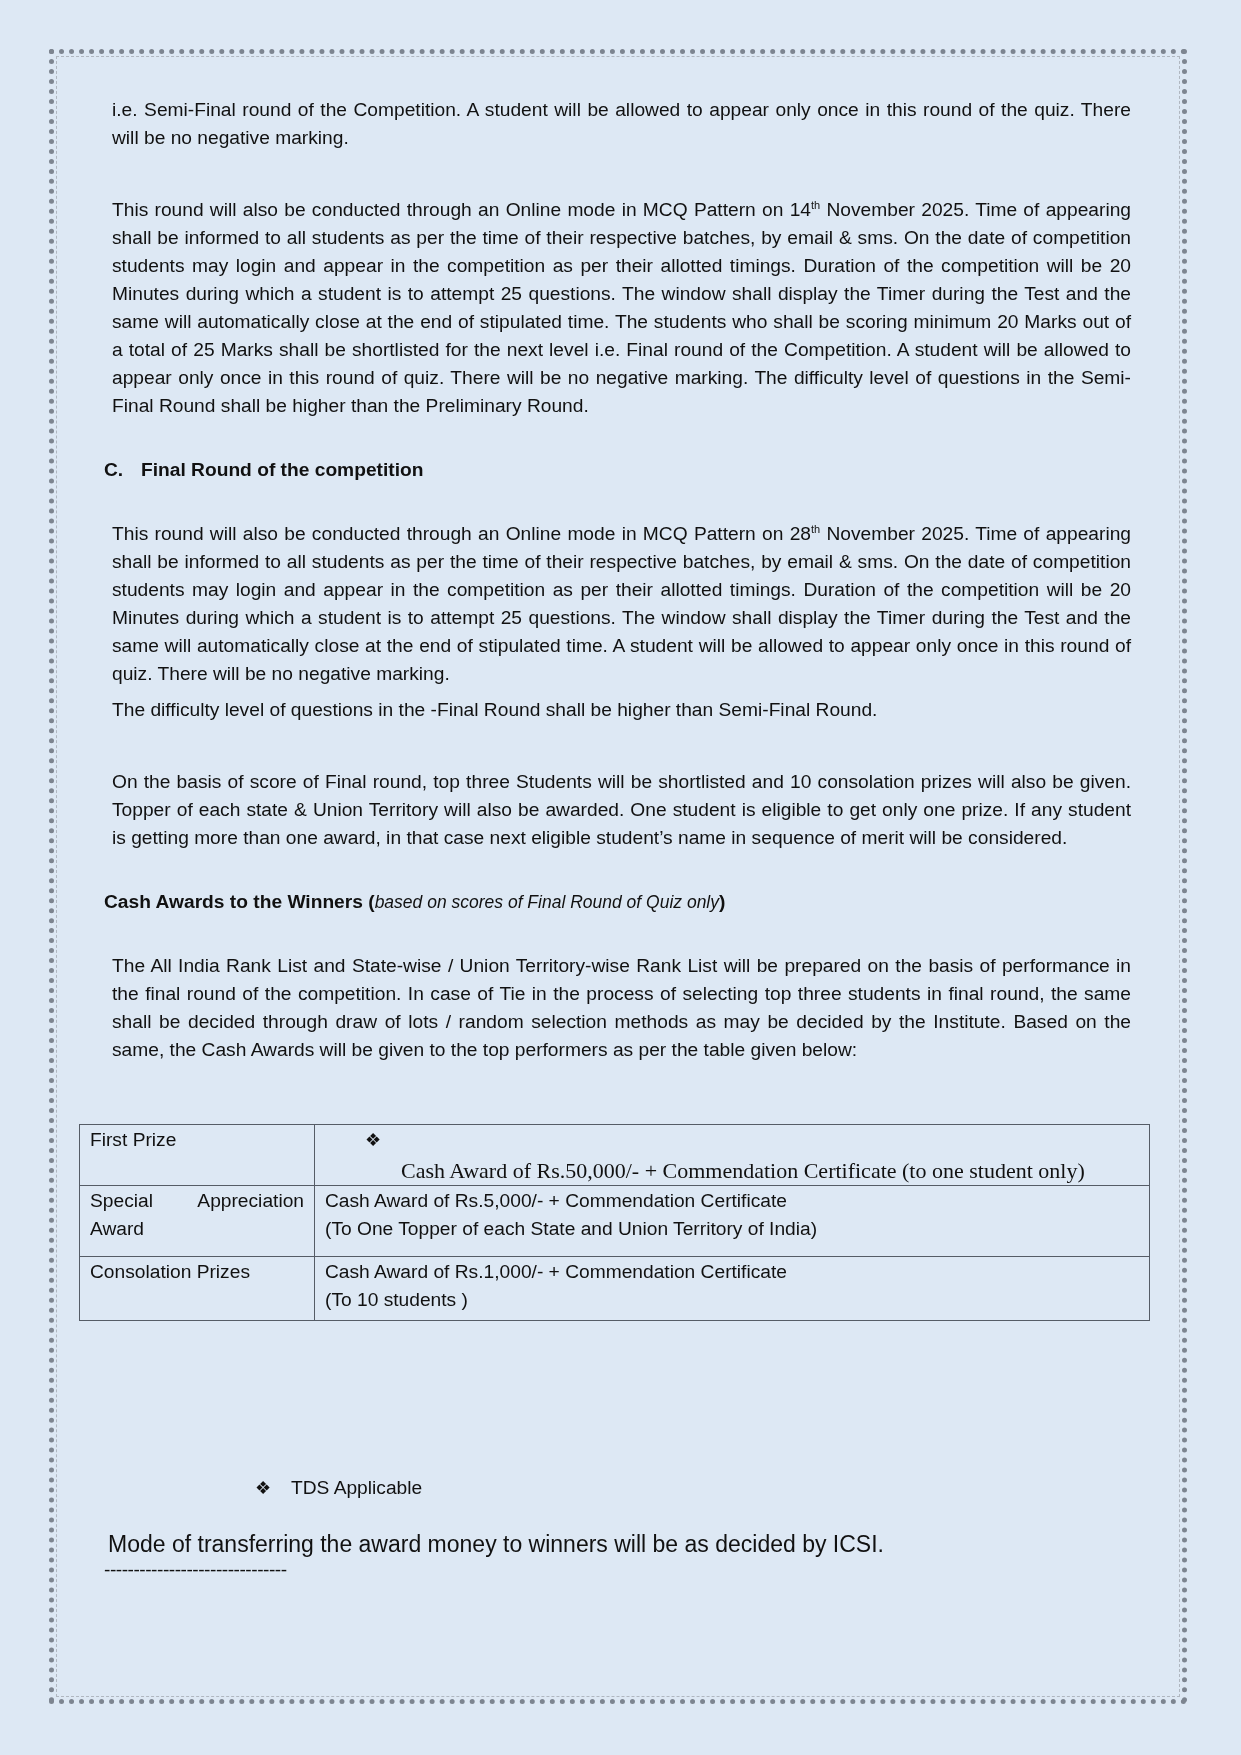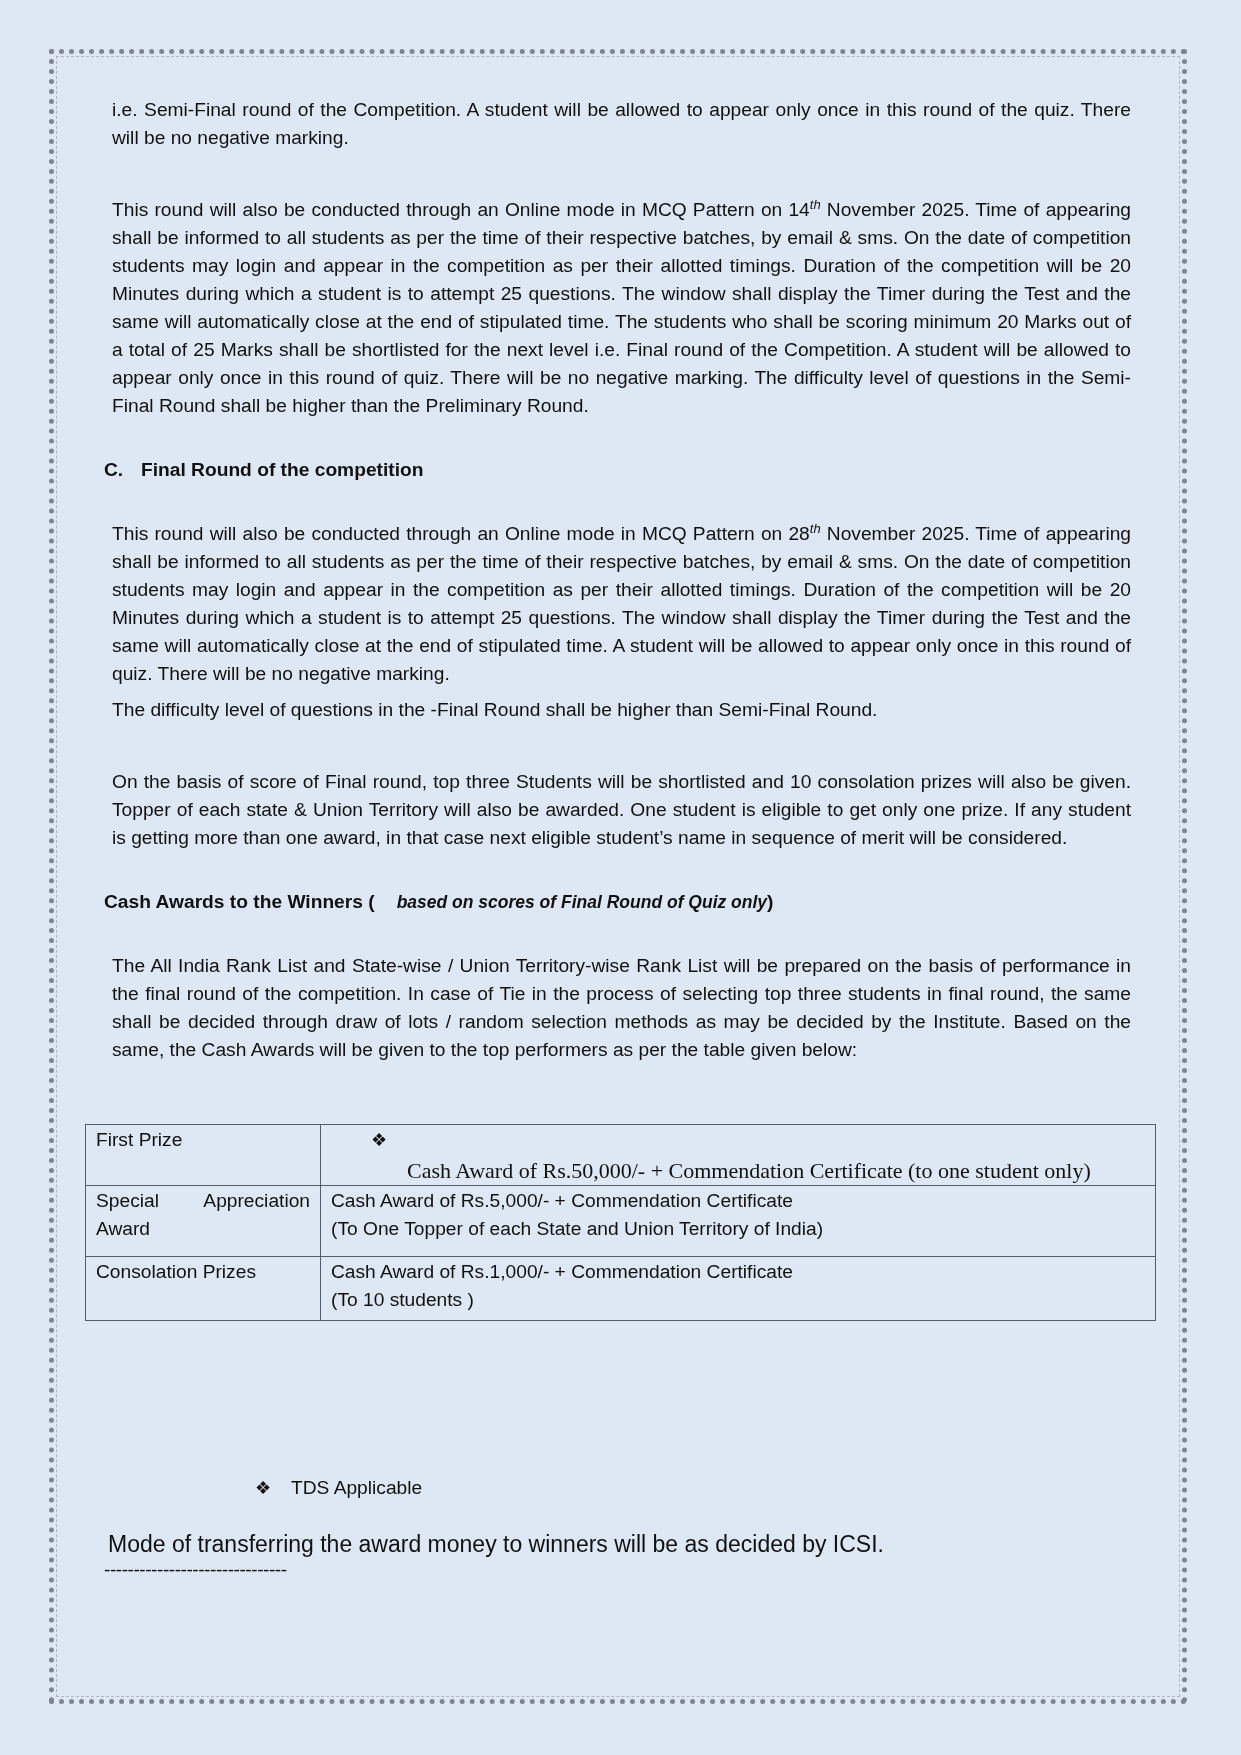--- a/index.html
+++ b/index.html
@@ -22,26 +22,26 @@
   .content {
     position: absolute;
     left: 104px; top: 88px; width: 1035px;
     font-size: 19.2px;
     line-height: 28px;
   }
   p { margin: 8px; text-align: justify; }
   .gap { height: 28px; }
   .heading { font-weight: bold; }
   .heading .letter { display: inline-block; width: 37px; }
-  sup { font-size: 13px; line-height: 0; vertical-align: 7px; font-style: italic; }
-  .italic { font-style: italic; font-weight: bold; font-size: 17.5px; margin-left: 22px; }
+  sup { font-size: 11px; line-height: 0; vertical-align: 7px; }
+  .italic { font-style: italic; font-weight: normal; font-size: 17.5px; }
 
   table.awards {
     position: absolute;
-    left: 85px; top: 1124px; width: 1071px;
+    left: 79px; top: 1124px; width: 1071px;
     border-collapse: collapse;
     font-size: 19.2px; line-height: 28px;
   }
   table.awards td {
     border: 1.5px solid #555c66;
     vertical-align: top;
     padding: 1px 10px 0 10px;
   }
   table.awards td.lbl { width: 214px; text-align: justify; text-align-last: left; }
   .serif { font-family: "Liberation Serif", serif; font-size: 22px; line-height: 28px; }

